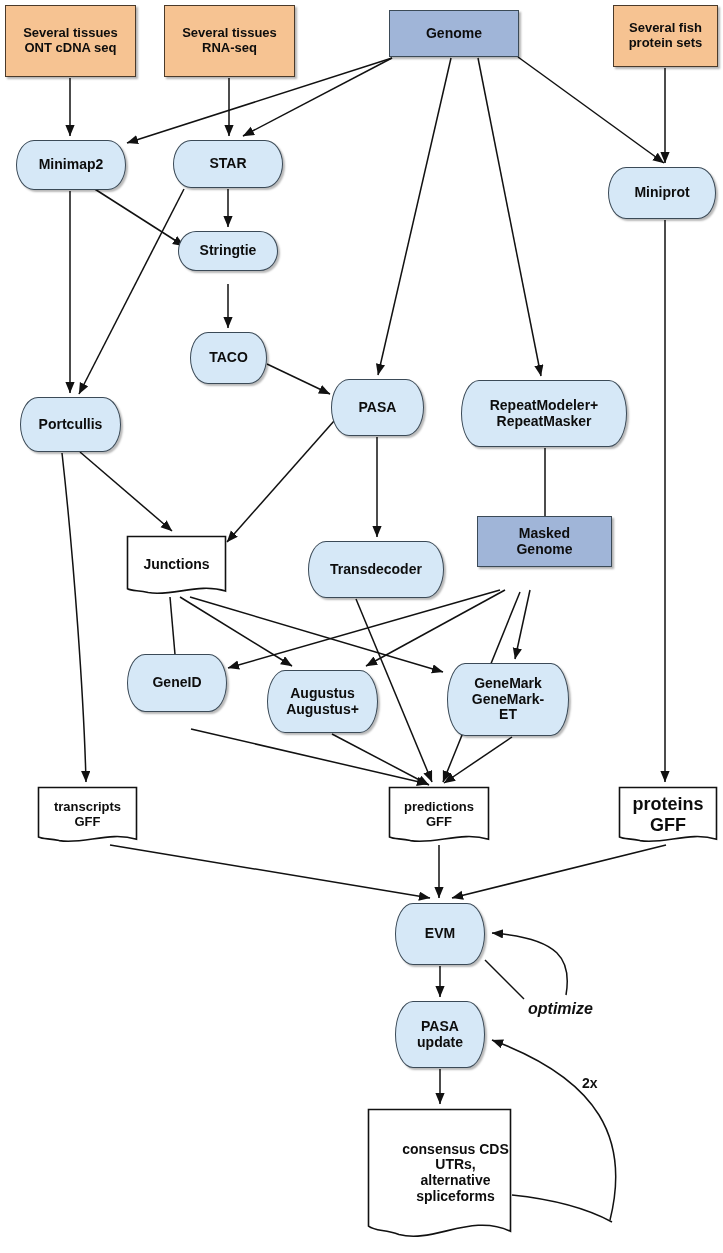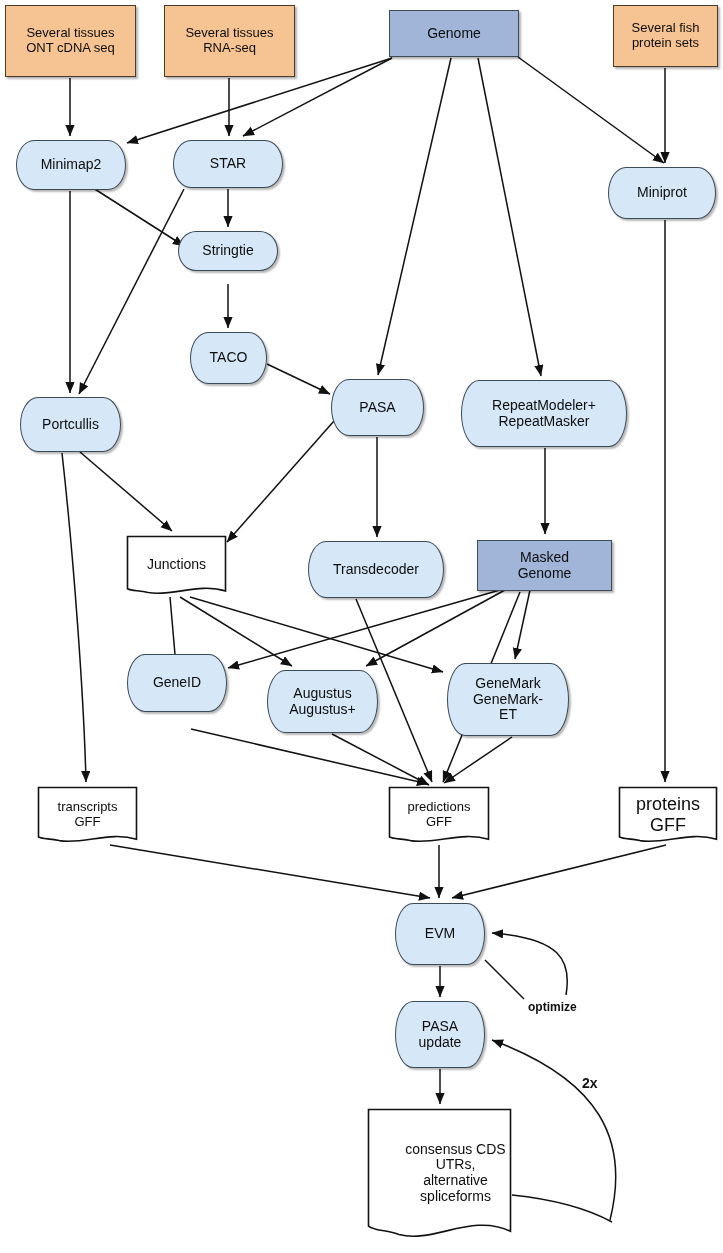--- a/index.html
+++ b/index.html
@@ -10,21 +10,21 @@
     background:#ffffff;
     font-family:"Liberation Sans", sans-serif;
     overflow:hidden;
   }
   #edges{position:absolute;left:0;top:0;width:723px;height:1253px;}
   .node{
     position:absolute;
     box-sizing:border-box;
     display:flex;align-items:center;justify-content:center;
     text-align:center;
-    font-weight:normal;
+    font-weight:bold;
     color:#0d0d0d;
     line-height:1.12;
     z-index:5;
   }
   .node .lbl{display:block;width:100%;white-space:pre-line;}
   
   .proc{
     background:#d6e8f7;
     border:1.6px solid #3b4a57;
     border-radius:18px/50%;
@@ -158,21 +158,21 @@
     </div>
     <div class="node doc" style="left: 126px; top: 535px; width: 101px; height: 60px; font-size: 14px;">
       <svg class="docsvg" viewBox="0 0 101 60" preserveAspectRatio="none">
         <path d="M1.5,1.5 L99.5,1.5 L99.5,56.1 C72.72,47.46 46.46,61.86 22.22,57.54 C12.12,55.14 6.06,56.1 1.5,53.7 Z" fill="#ffffff" stroke="#111" stroke-width="1.6"></path>
       </svg>
       <span class="lbl">Junctions</span>
     </div>
     <div class="node proc" style="left: 308px; top: 541px; width: 136px; height: 57px; font-size: 14px;">
       <span class="lbl">Transdecoder</span>
     </div>
-    <div class="node rect purple" style="left: 477px; top: 540px; width: 135px; height: 51px; font-size: 14px;">
+    <div class="node rect purple" style="left: 477px; top: 516px; width: 135px; height: 51px; font-size: 14px;">
       <span class="lbl">Masked
 Genome</span>
     </div>
     <div class="node proc" style="left: 127px; top: 654px; width: 100px; height: 58px; font-size: 14px;">
       <span class="lbl">GeneID</span>
     </div>
     <div class="node proc" style="left: 267px; top: 670px; width: 111px; height: 63px; font-size: 14px;">
       <span class="lbl">Augustus
 Augustus+</span>
     </div>
@@ -211,15 +211,15 @@
     </div>
     <div class="node doc" style="left: 367px; top: 1108px; width: 145px; height: 130px; font-size: 14px; padding-left: 32px;">
       <svg class="docsvg" viewBox="0 0 145 130" preserveAspectRatio="none">
         <path d="M1.5,1.5 L143.5,1.5 L143.5,123.3 C104.39999999999999,104.58 66.7,135.78 31.9,126.42 C17.4,121.22 8.7,123.3 1.5,118.1 Z" fill="#ffffff" stroke="#111" stroke-width="1.6"></path>
       </svg>
       <span class="lbl">consensus CDS
 UTRs,
 alternative
 spliceforms</span>
     </div>
-    <div class="edge-label" style="left: 528px; top: 1000px; font-size: 12px;">optimize</div>
+    <div class="edge-label" style="left: 528px; top: 1000px; font-size: 16px; font-style: italic;">optimize</div>
     <div class="edge-label" style="left: 582px; top: 1075px; font-size: 14px;">2x</div>
   </div>
 
 </body></html>

